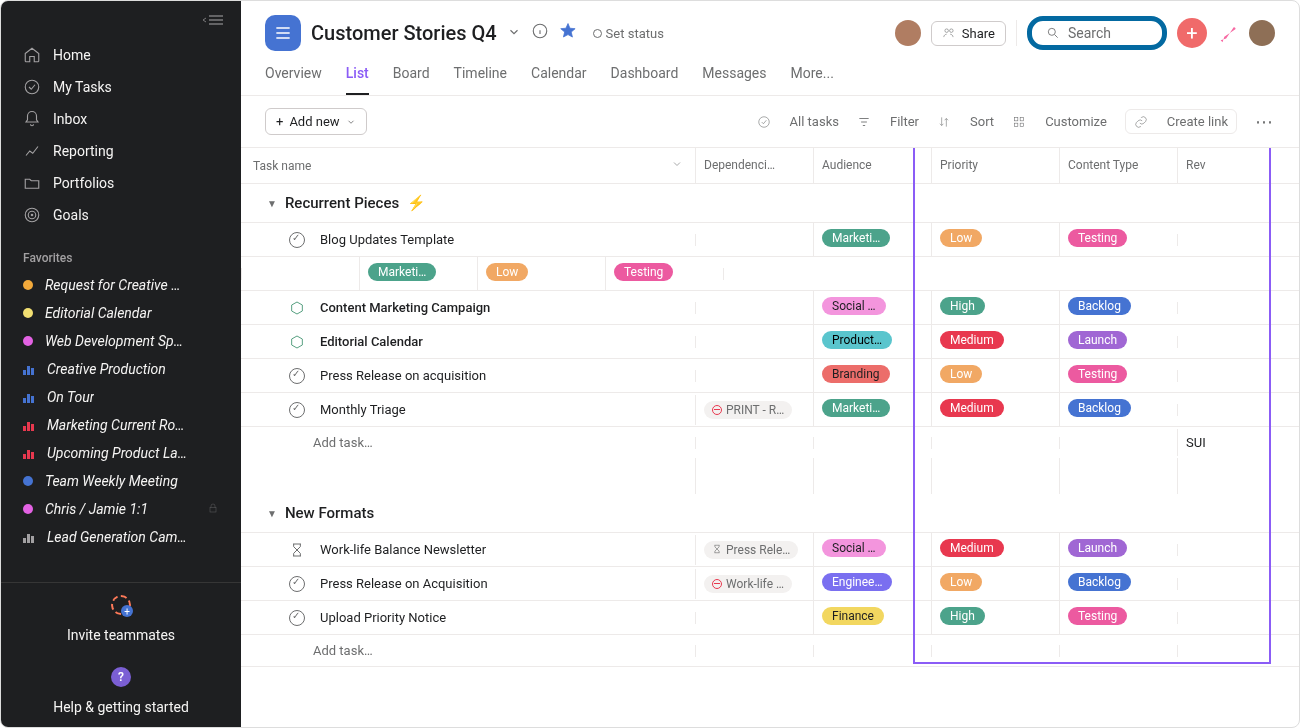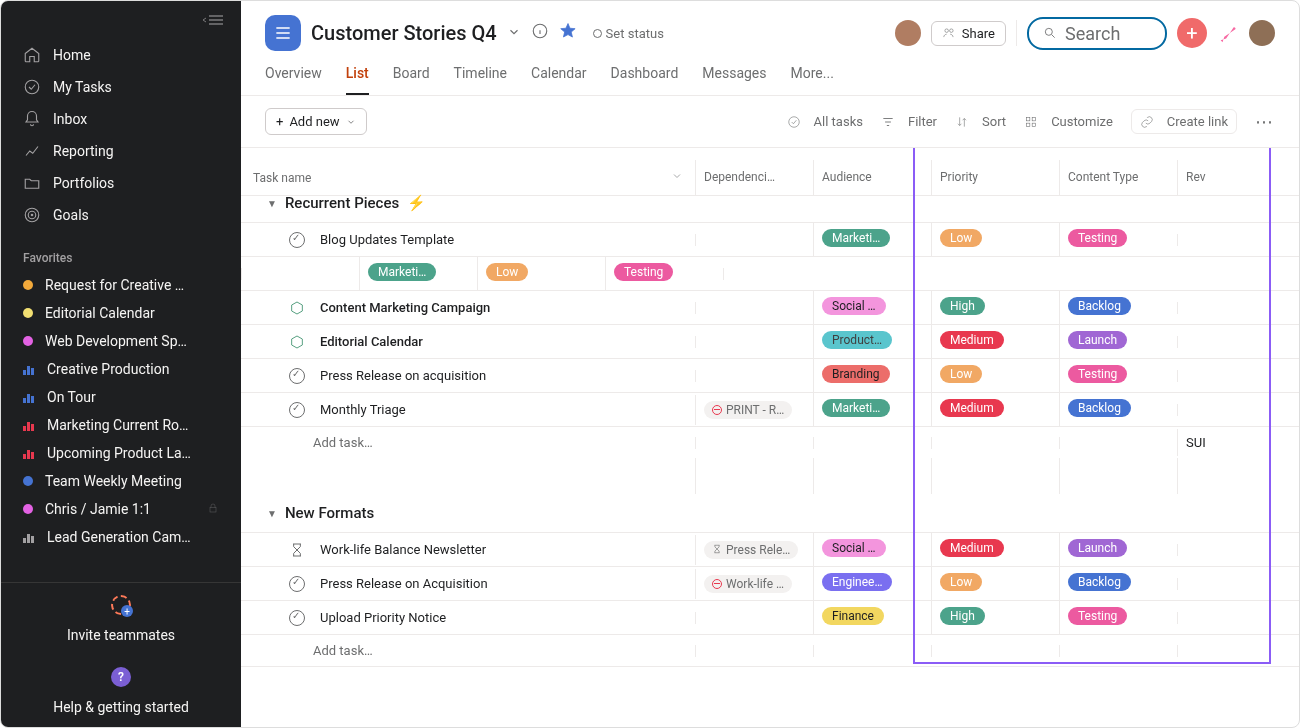--- a/index.html
+++ b/index.html
@@ -11,21 +11,21 @@
 .nav-list { padding:4px 0 6px; }
 .nav-item { display:flex; align-items:center; gap:12px; padding:7px 22px; cursor:pointer; color:#f5f4f3; }
 .nav-icon { width:18px; height:18px; display:inline-flex; align-items:center; justify-content:center; }
 .nav-icon svg { width:18px; height:18px; stroke:#a2a0a2; fill:none; stroke-width:1.5; }
 .section-heading { font-size:12px; color:#a2a0a2; padding:14px 22px 6px; font-weight:500; }
 .fav-list { padding-bottom:6px; }
 .fav-item { display:flex; align-items:center; gap:12px; padding:6px 22px; cursor:pointer; color:#f5f4f3; white-space:nowrap; overflow:hidden; }
 .fav-dot { width:10px; height:10px; border-radius:50%; flex:none; }
 .fav-bars { width:12px; height:12px; display:inline-flex; align-items:flex-end; gap:1px; flex:none; }
 .fav-bars span { width:3px; background:currentColor; }
-.fav-label { overflow:hidden; text-overflow:ellipsis; }
+.fav-label { overflow:hidden; text-overflow:ellipsis;font-style:italic; }
 .fav-lock { margin-left:auto; opacity:.5; }
 .sidebar-bottom { margin-top:auto; border-top:1px solid #363636; }
 .sb-btn { display:flex; align-items:center; gap:12px; padding:12px 22px; cursor:pointer; color:#f5f4f3;flex-direction:column; }
 .qmark { width:20px;height:20px;border-radius:50%;background:#7b5fd4;display:inline-flex;align-items:center;justify-content:center;color:#fff;font-size:12px;font-weight:600; }
 .ring { width:20px;height:20px;border-radius:50%;border:2px dashed #ff7a59;display:inline-flex;align-items:center;justify-content:center;position:relative; }
 .ring::after { content:"+"; position:absolute; bottom:-4px; right:-4px; background:#4573d2; color:#fff; font-size:10px; width:12px; height:12px; border-radius:50%; display:flex; align-items:center; justify-content:center; }
 
 .main { flex:1; display:flex; flex-direction:column; overflow:hidden; }
 .header { padding:14px 24px 0; border-bottom:1px solid #edeae9; }
 .header-row { display:flex; align-items:center; gap:10px; }
@@ -34,36 +34,36 @@
 .proj-title { font-size:20px; font-weight:500; color:#1e1f21; }
 .chev { color:#6d6e6f; cursor:pointer; }
 .info-icon,.star-icon { cursor:pointer; }
 .star-icon svg { fill:#4573d2; stroke:#4573d2; width:18px;height:18px; }
 .status-btn { font-size:13px; color:#6d6e6f; cursor:pointer; display:flex; align-items:center; gap:4px; margin-left:6px; }
 .status-dot { width:9px;height:9px;border:1.5px solid #6d6e6f;border-radius:50%; }
 .header-right { margin-left:auto; display:flex; align-items:center; gap:10px; }
 .avatar { width:26px;height:26px;border-radius:50%;background:#b07d62; }
 .share-btn { display:flex;align-items:center;gap:6px;border:1px solid #cfcbcb;border-radius:6px;padding:4px 10px;font-size:13px;cursor:pointer;color:#1e1f21; }
 .vbar { width:1px;height:26px;background:#edeae9; }
-.search-box { display:flex;align-items:center;gap:8px;border:2px solid #0369a1;border-radius:16px;padding:4px 14px;width:140px;color:#6d6e6f;font-size:18px;cursor:text; }
+.search-box { display:flex;align-items:center;gap:8px;border:5px solid #0369a1;border-radius:16px;padding:4px 14px;width:140px;color:#6d6e6f;font-size:14px;cursor:text; }
 .plus-btn { width:30px;height:30px;border-radius:50%;background:#f06a6a;display:flex;align-items:center;justify-content:center;color:#fff;font-size:20px;cursor:pointer; }
 .uni { width:22px;height:22px;color:#f76aa3; cursor:pointer; }
 .tabs { display:flex; gap:24px; margin-top:14px; font-size:14px; color:#6d6e6f; }
 .tab { padding-bottom:12px; cursor:pointer; }
-.tab.active { color:#c2410c; font-weight:500; border-bottom:2px solid #1e1f21; }
+.tab.active { color:#8b5cf6; font-weight:500; border-bottom:2px solid #1e1f21; }
 
 .toolbar { display:flex; align-items:center; padding:12px 24px; border-bottom:1px solid #edeae9; gap:10px; }
 .addnew-btn { display:flex;align-items:center;gap:6px;border:1px solid #cfcbcb;border-radius:6px;padding:5px 10px;font-size:13px;cursor:pointer;color:#1e1f21; }
 .toolbar-right { margin-left:auto; display:flex; align-items:center; gap:18px; font-size:13px; color:#6d6e6f; }
-.tb-btn { display:flex;align-items:center;gap:13px;cursor:pointer; }
+.tb-btn { display:flex;align-items:center;gap:19px;cursor:pointer; }
 .tb-btn.boxed { border:1px solid #edeae9; border-radius:6px; padding:4px 8px; color:#6d6e6f; }
 .dots { font-size:18px; letter-spacing:2px; cursor:pointer; color:#6d6e6f; }
 
 .grid { flex:1; overflow:auto; font-size:13px; color:#1e1f21; }
-.grid-header { display:flex; border-bottom:1px solid #edeae9; color:#6d6e6f; font-size:12px; position:sticky; top:12px; background:#fff; }
+.grid-header { display:flex; border-bottom:1px solid #edeae9; color:#6d6e6f; font-size:12px; position:sticky; top:0; background:#fff; }
 .col-task { width:454px; padding:10px 12px; display:flex; align-items:center; }
 .col-task .chev-down { margin-left:auto; cursor:pointer; opacity:.6; }
 .col-dep { width:118px; padding:10px 8px; border-left:1px solid #edeae9; overflow:hidden; text-overflow:ellipsis; white-space:nowrap; }
 .col-aud { width:118px; padding:10px 8px; border-left:1px solid #edeae9; }
 .col-pri { width:128px; padding:10px 8px; border-left:1px solid #edeae9; }
 .col-ct  { width:118px; padding:10px 8px; border-left:1px solid #edeae9; }
 .col-rev { width:60px; padding:10px 8px; border-left:1px solid #edeae9; overflow:hidden; }
 .highlight-box { position:absolute; border:2px solid #8b5cf6; pointer-events:none; }
 
 .section-row { display:flex; align-items:center; padding:10px 12px; font-weight:500; font-size:15px; }
@@ -398,21 +398,21 @@
           <div class="cell-rev"></div>
         </div>
         <div class="task-row">
           <div class="cell-task">
             <span class="hex"><svg viewBox="0 0 24 24">
                 <path d="M12 3l8 4.5v9L12 21l-8-4.5v-9L12 3z"></path>
               </svg></span>
             <span class="bold">Editorial Calendar</span>
           </div>
           <div class="cell-dep"></div>
-          <div class="cell-aud"><span class="pill" style="background:#5ac5cd;color:#404040">Product…</span></div>
+          <div class="cell-aud"><span class="pill" style="background:#5ac5cd;color:#000000">Product…</span></div>
           <div class="cell-pri"><span class="pill" style="background:#e8384f">Medium</span></div>
           <div class="cell-ct"><span class="pill" style="background:#a067d4">Launch</span></div>
           <div class="cell-rev"></div>
         </div>
         <div class="task-row">
           <div class="cell-task">
             <span class="chk"></span>
             <span class="">Press Release on acquisition</span>
           </div>
           <div class="cell-dep"></div>

